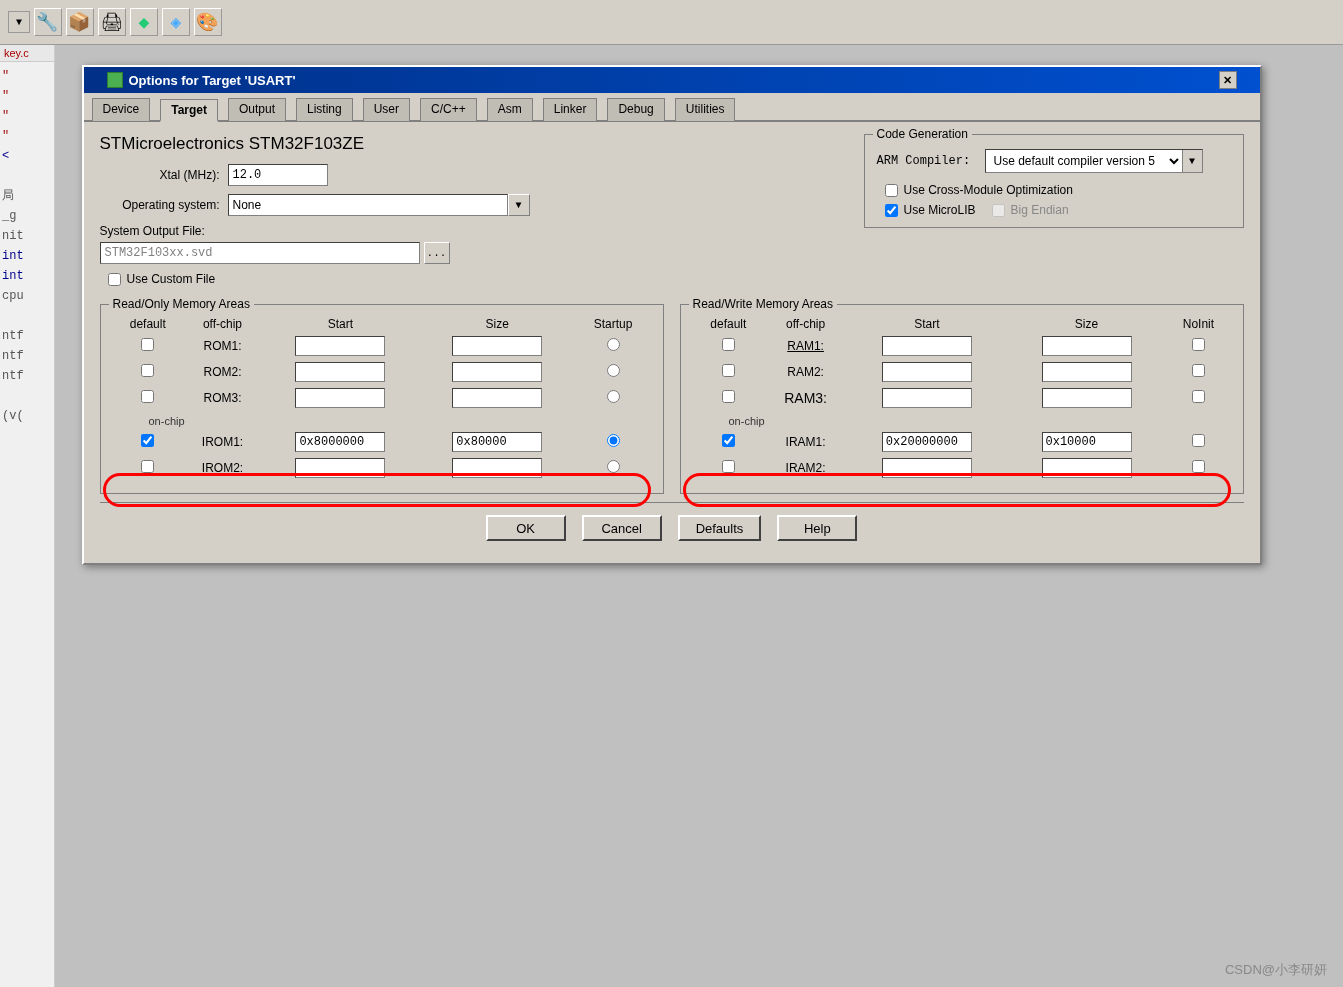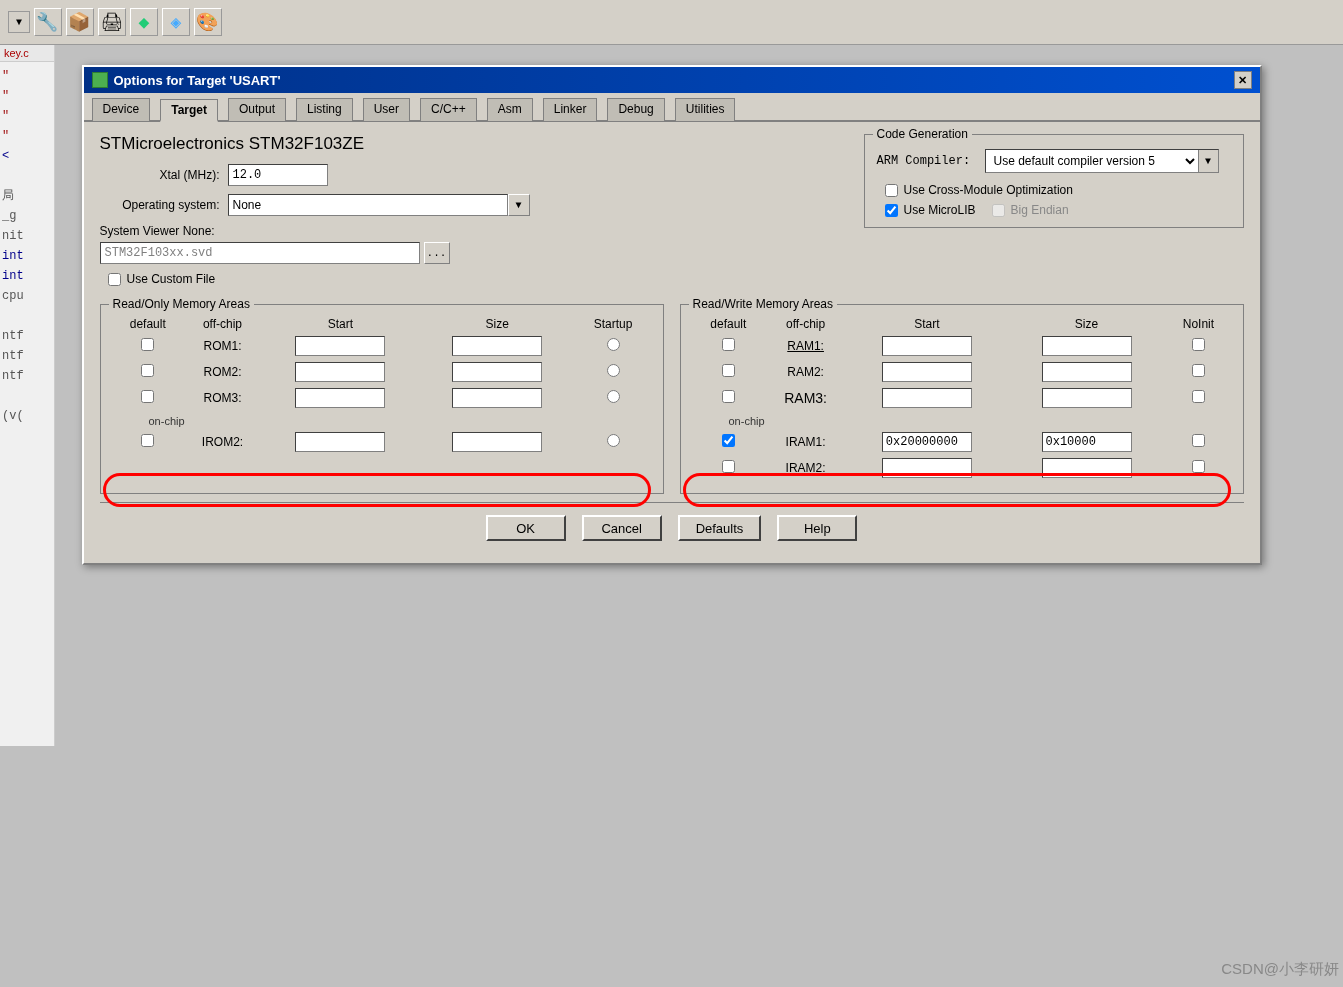--- a/index.html
+++ b/index.html
@@ -68,21 +68,21 @@
       width: 1180px;
       background: #d4d0c8;
       border: 2px solid #fff;
       border-right-color: #808080;
       border-bottom-color: #808080;
       box-shadow: 2px 2px 8px rgba(0,0,0,0.4);
     }
     .dialog-titlebar {
       background: linear-gradient(to right, #003087, #0050d0);
       color: #fff;
-      padding: 4px 8px;
+      padding: 4px 23px;
       display: flex;
       align-items: center;
       justify-content: space-between;
       font-size: 13px;
       font-weight: bold;
       font-family: Arial, sans-serif;
     }
     .dialog-titlebar-left {
       display: flex;
       align-items: center;
@@ -311,21 +311,21 @@
       border-left-color: #404040;
       background: #fff;
     }
     .arm-select {
       border: none;
       background: #fff;
       padding: 2px 4px;
       font-size: 12px;
       font-family: Arial, sans-serif;
       height: 22px;
-      width: 212px;
+      width: 196px;
       outline: none;
     }
     .arm-dropdown-btn {
       width: 20px;
       height: 22px;
       background: #d4d0c8;
       border-left: 1px solid #808080;
       cursor: pointer;
       display: flex;
       align-items: center;
@@ -415,43 +415,43 @@
       cursor: pointer;
       font-family: Arial, sans-serif;
       font-size: 13px;
       padding: 0 16px;
     }
 
     
     .watermark {
       position: absolute;
       bottom: 8px;
-      right: 4px;
-      font-family: Arial, sans-serif;
-      font-size: 15px;
+      right: 16px;
+      font-family: Arial, sans-serif;
+      font-size: 13px;
       color: #888;
     }
 
     
     .code-line {
       font-family: 'Courier New', monospace;
       font-size: 12px;
       line-height: 20px;
       color: #555;
       white-space: nowrap;
     }
     .code-line.keyword { color: #00008b; }
     .code-line.string { color: #a31515; }
 
     .left-sidebar {
       position: absolute;
       top: 45px;
       left: 0;
       width: 55px;
-      height: 701px;
+      height: 942px;
       background: #f0f0f0;
       border-right: 1px solid #ccc;
       overflow: hidden;
     }
     .sidebar-tab {
       background: #e8e8e8;
       padding: 2px 4px;
       font-size: 11px;
       font-family: Arial, sans-serif;
       color: #a00;
@@ -538,21 +538,21 @@
             <span class="form-label">Operating system:</span>
             <div class="select-wrapper">
               <select class="form-select">
                 <option>None</option>
               </select>
               <div class="select-btn">▼</div>
             </div>
           </div>
 
           <div style="margin-bottom:4px;">
-            <div class="form-label" style="text-align:left; margin-bottom:4px; font-family:Arial,sans-serif; font-size:12px;">System Viewer None:</div>
+            <div class="form-label" style="text-align:left; margin-bottom:4px; font-family:Arial,sans-serif; font-size:12px;">System Output File:</div>
             <div class="svd-row">
               <input class="svd-input" type="text" value="STM32F103xx.svd" style="">
               <div class="svd-browse-btn">...</div>
             </div>
           </div>
 
           <div class="checkbox-row">
             <input type="checkbox" style="">
             <span class="checkbox-label">Use Custom File</span>
           </div>
@@ -626,20 +626,27 @@
                 <td><input type="checkbox" style=""></td>
                 <td style="font-family:Arial,sans-serif;font-size:12px;">ROM3:</td>
                 <td><input class="mem-input" type="text" value="" style=""></td>
                 <td><input class="mem-input" type="text" value="" style=""></td>
                 <td><input type="radio" name="ro-startup" style=""></td>
               </tr>
               <tr class="onchip-row">
                 <td colspan="5" style="text-align:left; padding-left:36px; font-family:Arial,sans-serif; font-size:11px; color:#333; padding-top:4px;">on-chip</td>
               </tr>
               <tr>
+                <td><input type="checkbox" checked="" style=""></td>
+                <td style="font-family:Arial,sans-serif;font-size:12px;">IROM1:</td>
+                <td><input class="mem-input highlighted" type="text" value="0x8000000" style=""></td>
+                <td><input class="mem-input highlighted" type="text" value="0x80000" style=""></td>
+                <td><input type="radio" name="ro-startup" checked="" style=""></td>
+              </tr>
+              <tr>
                 <td><input type="checkbox" style=""></td>
                 <td style="font-family:Arial,sans-serif;font-size:12px;">IROM2:</td>
                 <td><input class="mem-input" type="text" value="" style=""></td>
                 <td><input class="mem-input" type="text" value="" style=""></td>
                 <td><input type="radio" name="ro-startup" style=""></td>
               </tr>
             </tbody>
           </table>
 
           <div class="highlight-circle" style="left:2px; top:168px; width:548px; height:34px;"></div>

